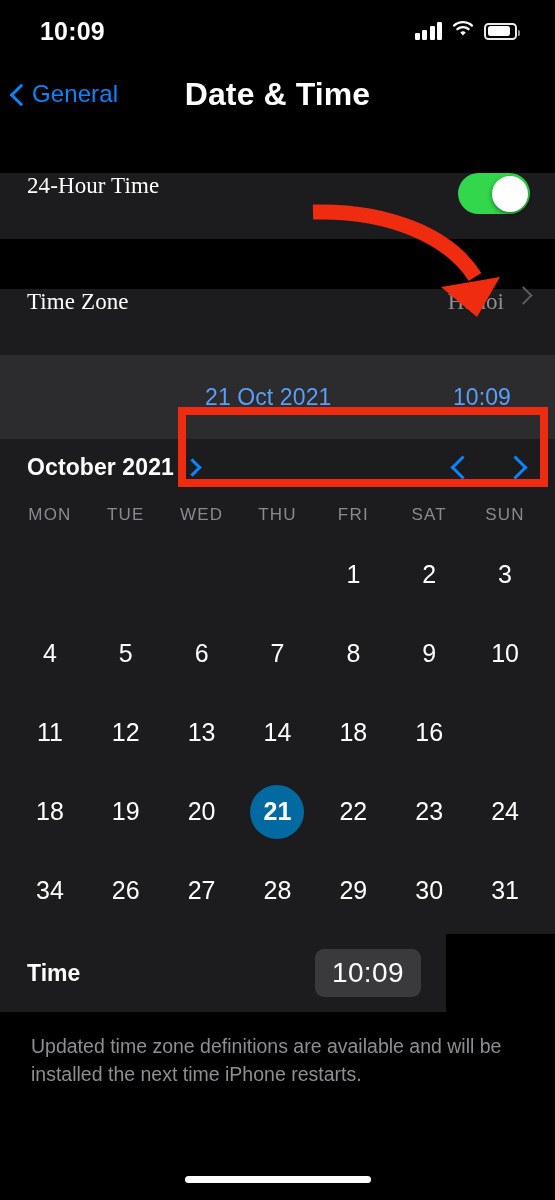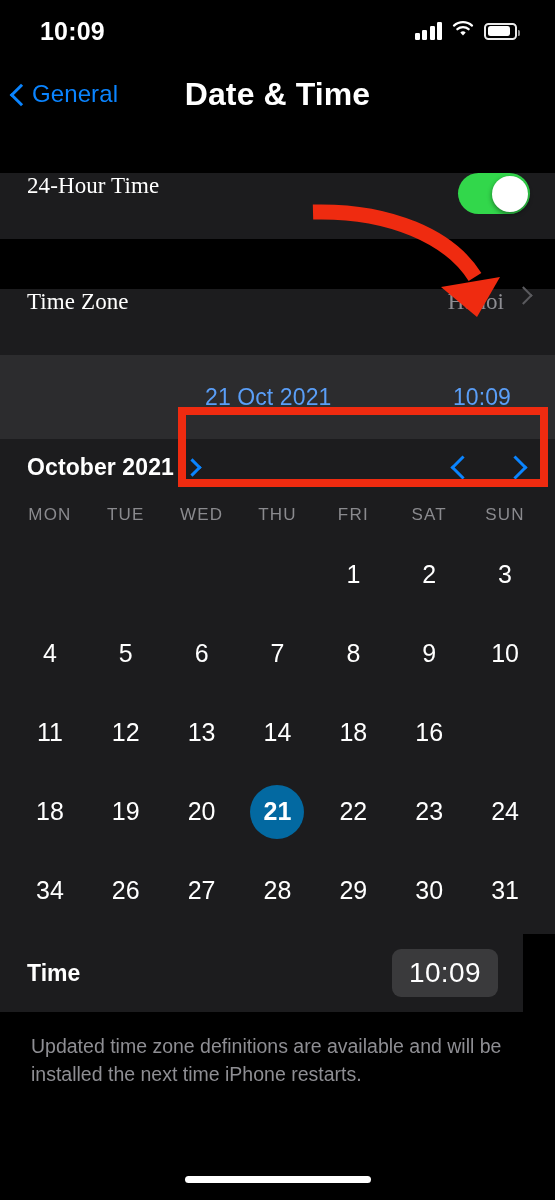--- a/index.html
+++ b/index.html
@@ -270,21 +270,21 @@
   }
   .day.selected .num {
     background: #0369a1;
     color: #fff;
     font-weight: bold;
   }
   .day.empty { visibility: hidden; }
 
   
   .time-row {
-    width: 523px;
+    width: 446px;
     height: 78px;
     background: #1c1c1e;
     display: flex;
     align-items: center;
     padding: 0 25px 0 27px;
     box-sizing: border-box;
   }
   .time-label {
     font-size: 23px;
     font-weight: bold;

